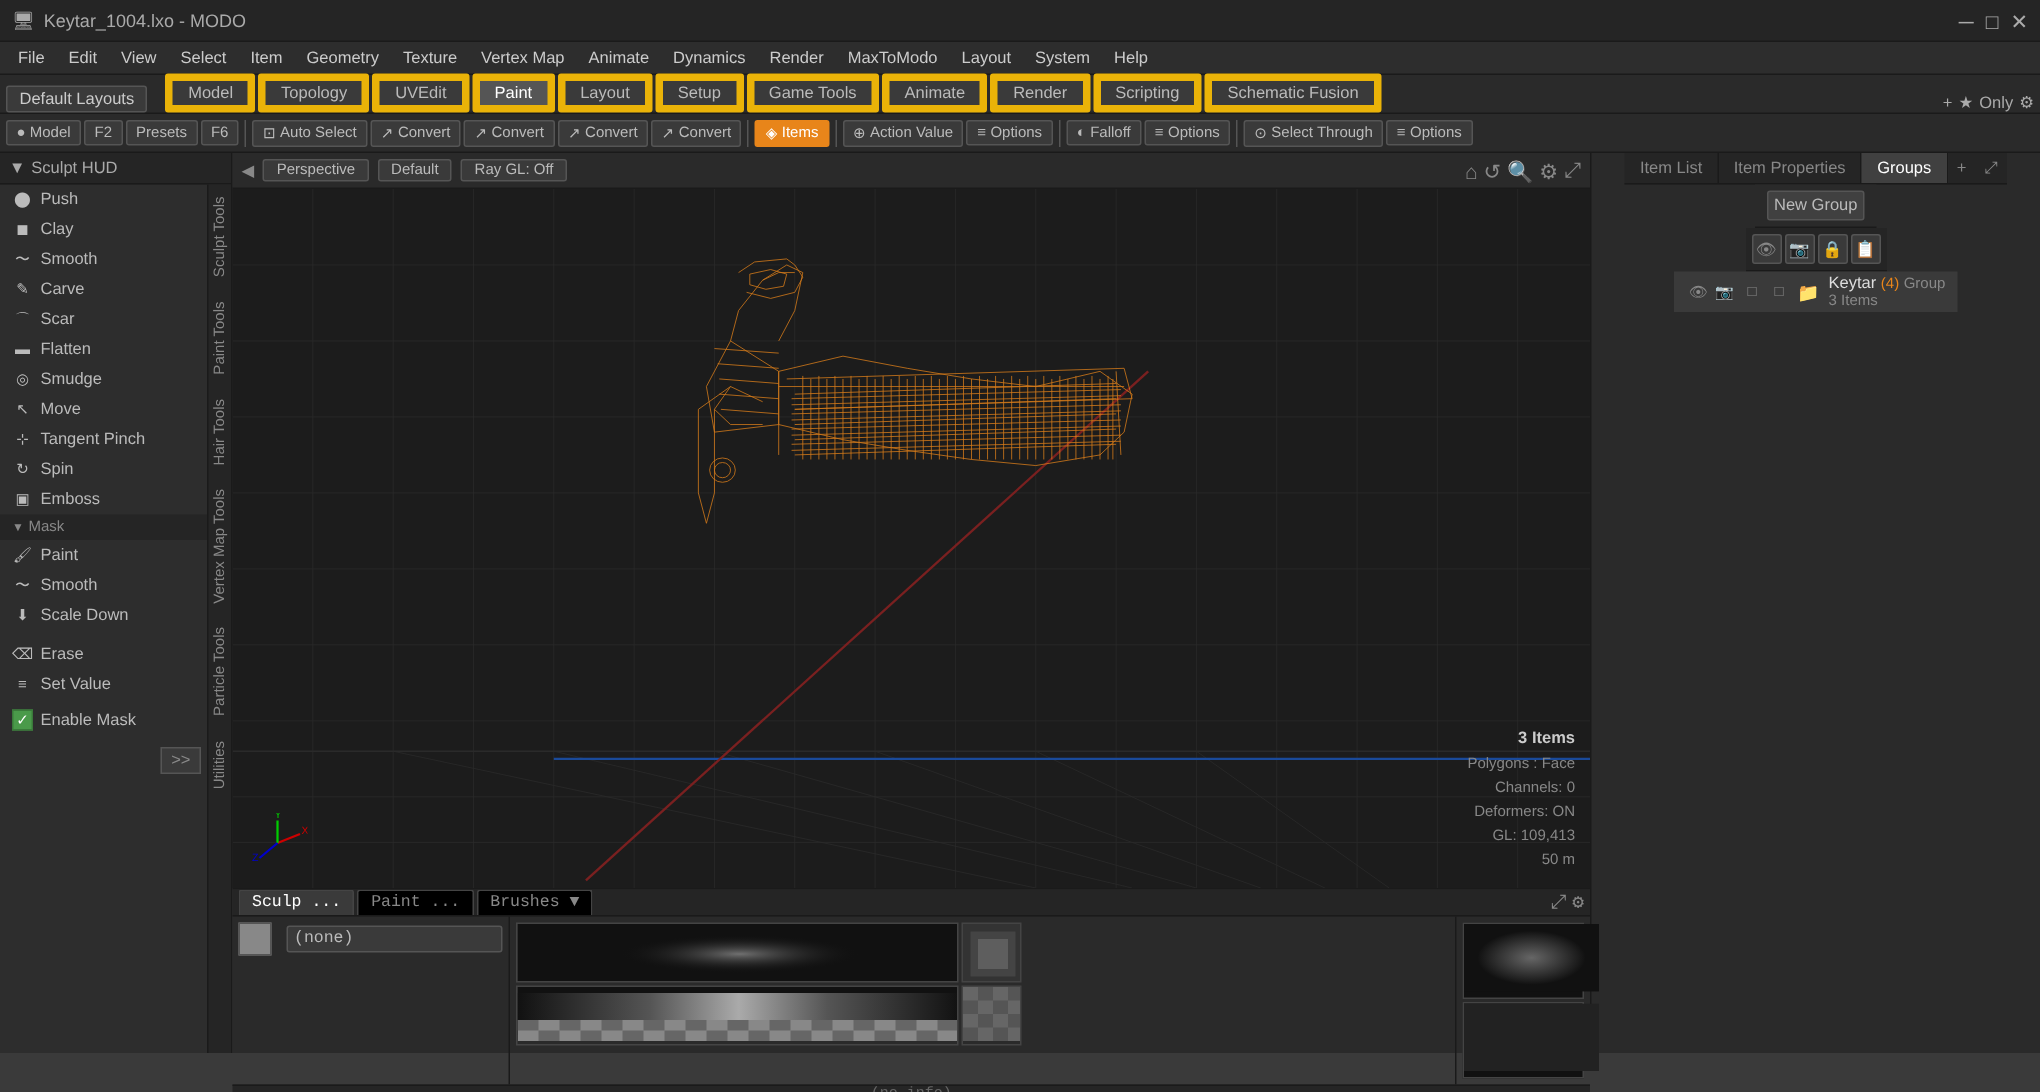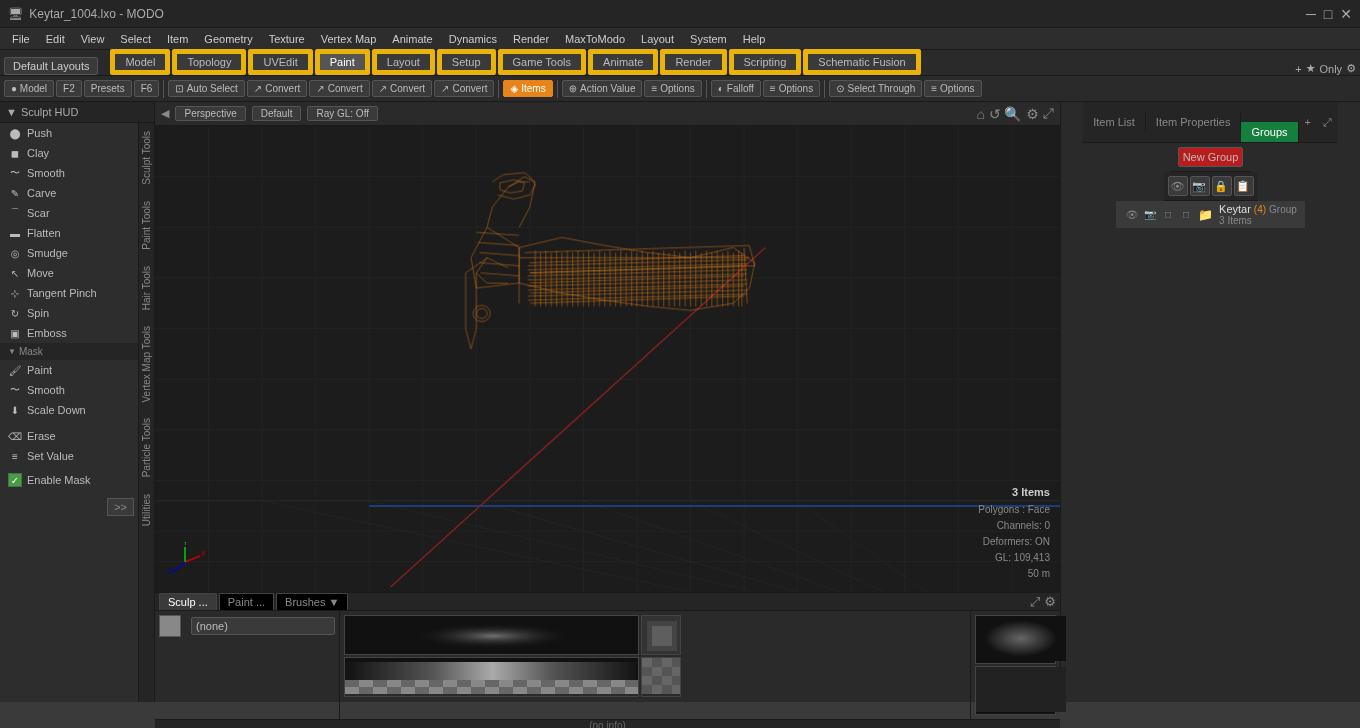--- a/index.html
+++ b/index.html
@@ -271,21 +271,21 @@
       border-bottom: 1px solid #1a1a1a;
       align-items: center;
     }
     .rp-tab {
       padding: 4px 10px;
       cursor: pointer;
       color: #888;
       font-size: 11px;
       border-right: 1px solid #1a1a1a;
     }
-    .rp-tab.active { color: #fff; background: #15803d; margin-top: 20px; }
+    .rp-tab.active { color: #fff; background: #404040; }
     #rp-add { margin-left: auto; padding: 4px 6px; cursor: pointer; color: #888; }
     #rp-expand { padding: 4px 6px; cursor: pointer; color: #888; }
 
     #rp-toolbar {
       display: flex;
       align-items: center;
       padding: 4px;
       gap: 2px;
       background: #252525;
       border-bottom: 1px solid #1a1a1a;
@@ -305,21 +305,21 @@
     }
 
     #rp-header {
       display: flex;
       padding: 4px 8px;
       background: #2a2a2a;
       border-bottom: 1px solid #1a1a1a;
     }
     #new-group-btn {
       padding: 3px 4px;
-      background: #b91c1c;
+      background: #404040;
       border: 1px solid #555;
       border-radius: 2px;
       cursor: pointer;
       color: #bbb;
       font-size: 11px;
     }
 
     #rp-name-header {
       padding: 3px 8px;
       background: #252525;
@@ -349,20 +349,21 @@
     
     #bottom-panel {
       height: 110px;
       background: #2a2a2a;
       border-top: 1px solid #1a1a1a;
       display: flex;
       flex-direction: column;
       position: relative;
       left: 0;
       right: 0;
+      font-family: Liberation Mono, monospace;
     }
     #bottom-tabs {
       display: flex;
       align-items: center;
       background: #252525;
       height: 24px;
       border-bottom: 1px solid #1a1a1a;
       padding: 0 4px;
       gap: 2px;
     }

